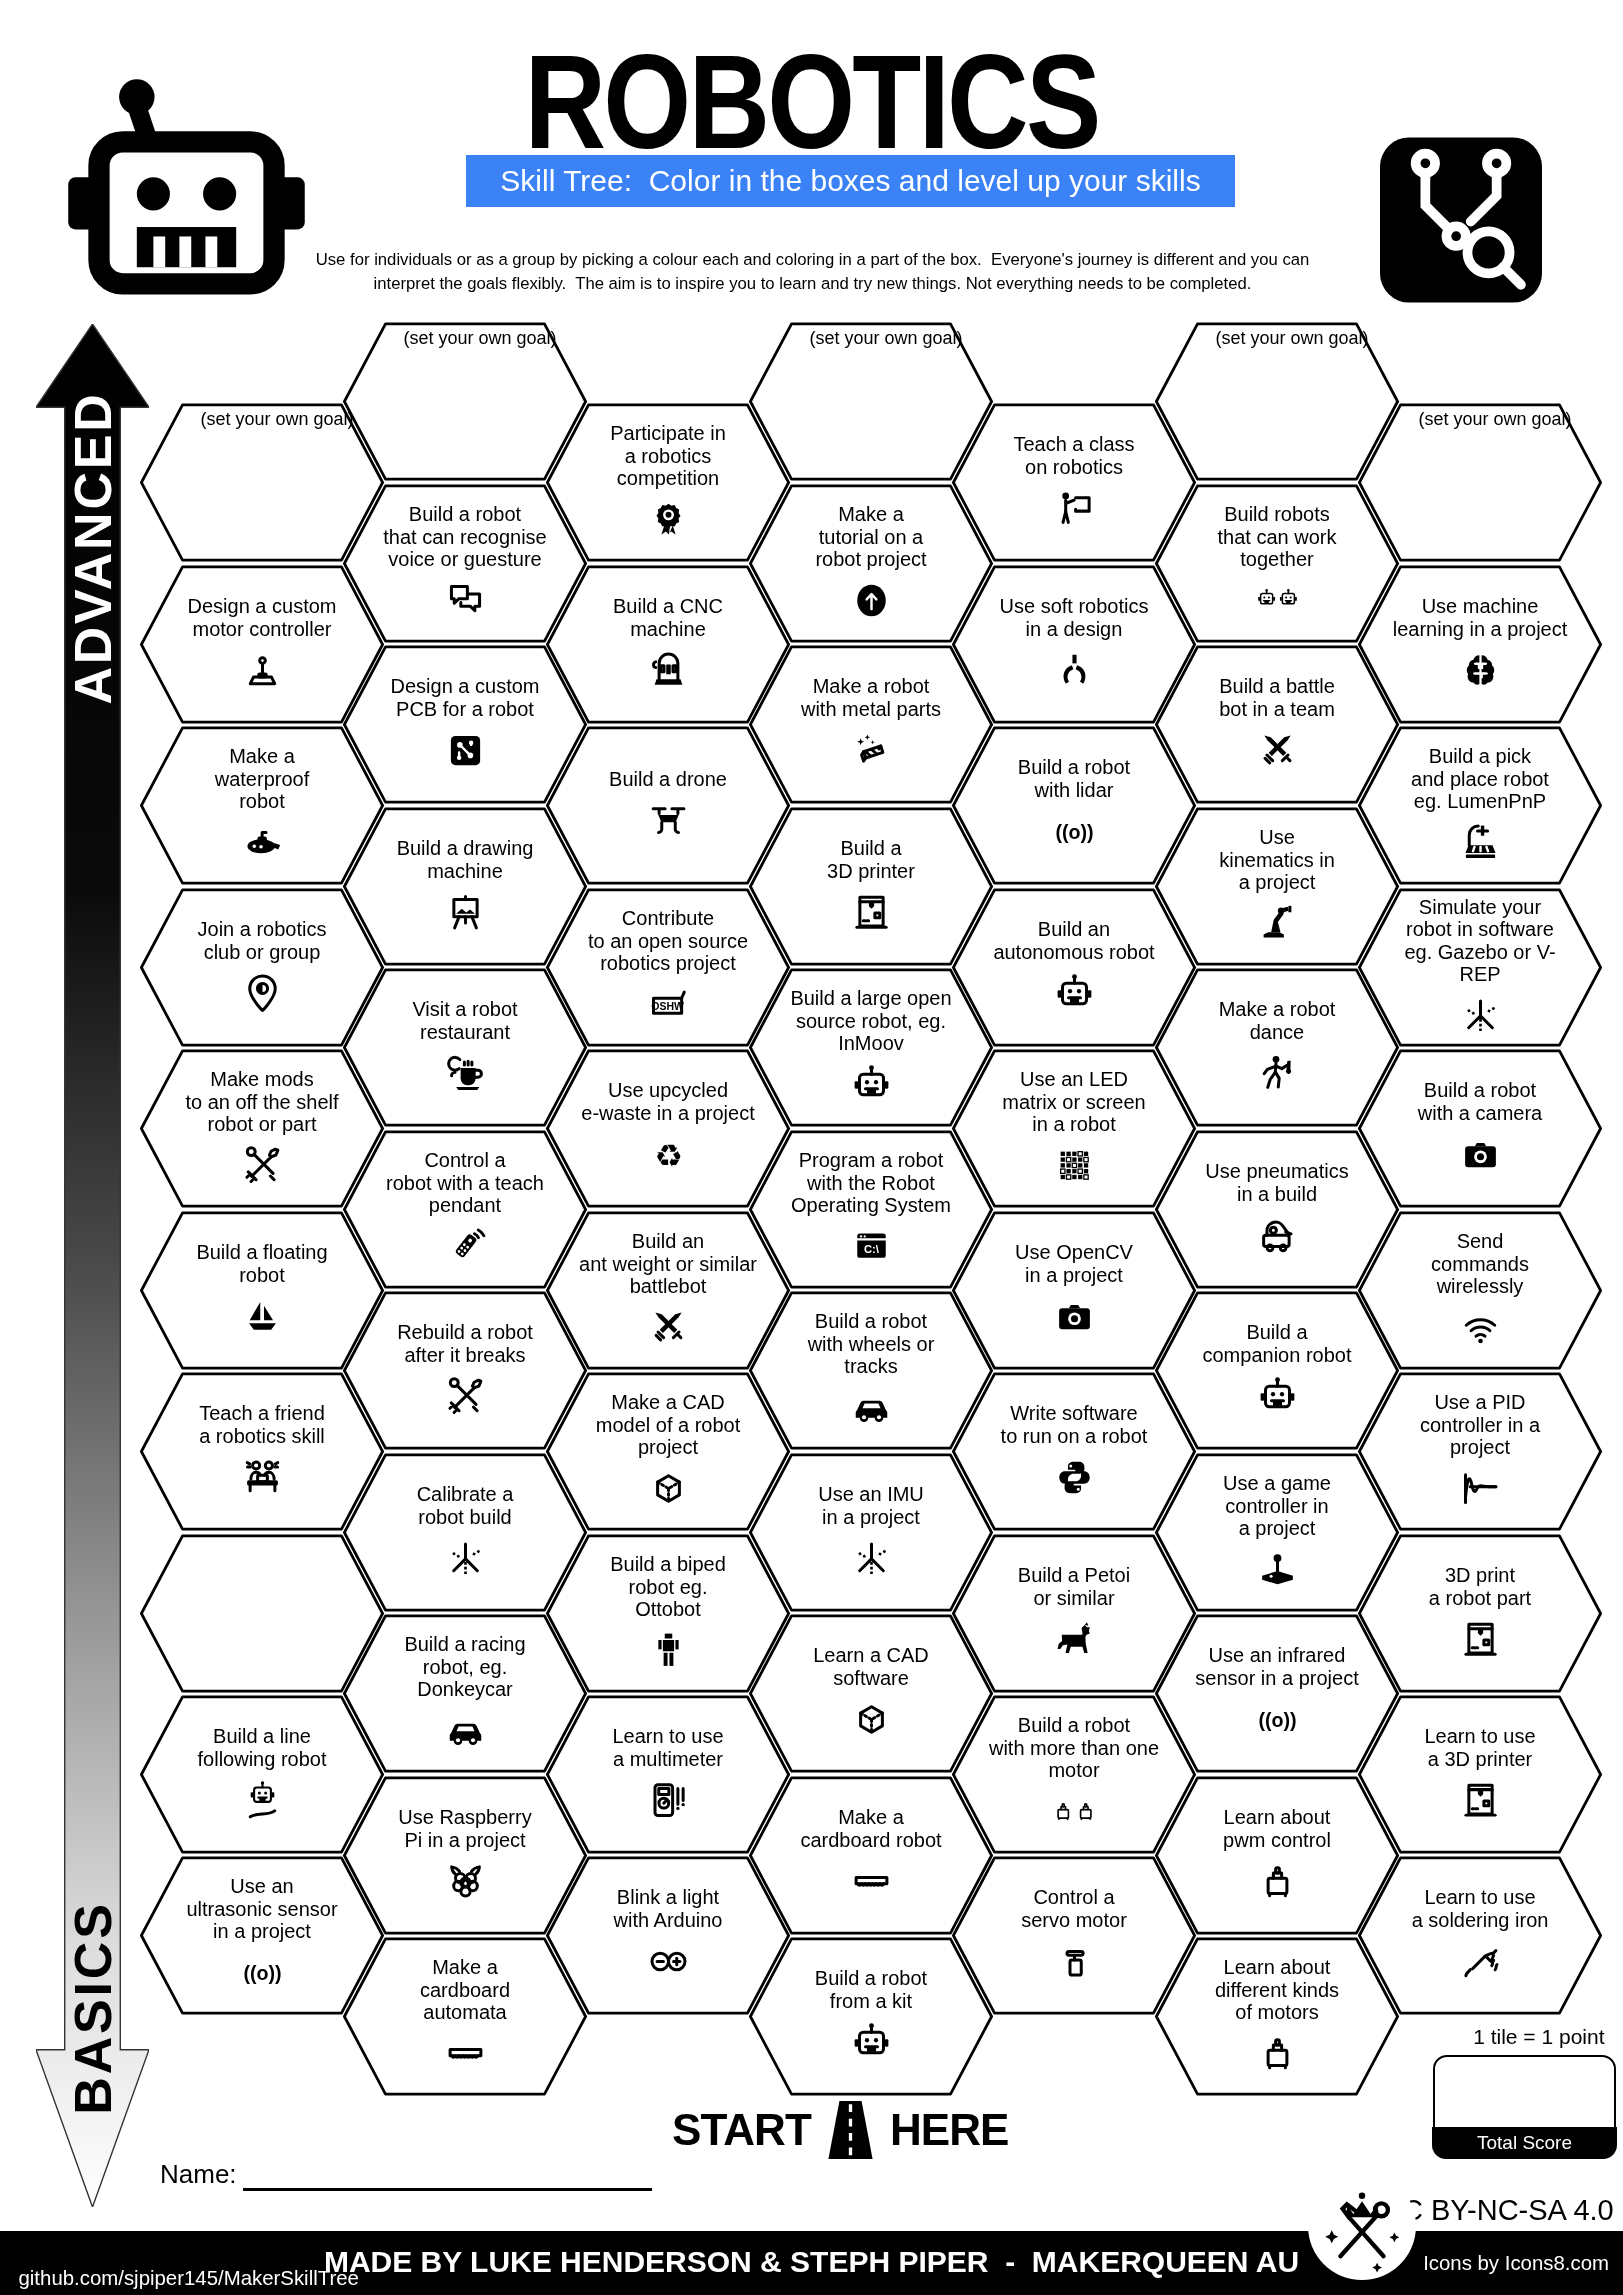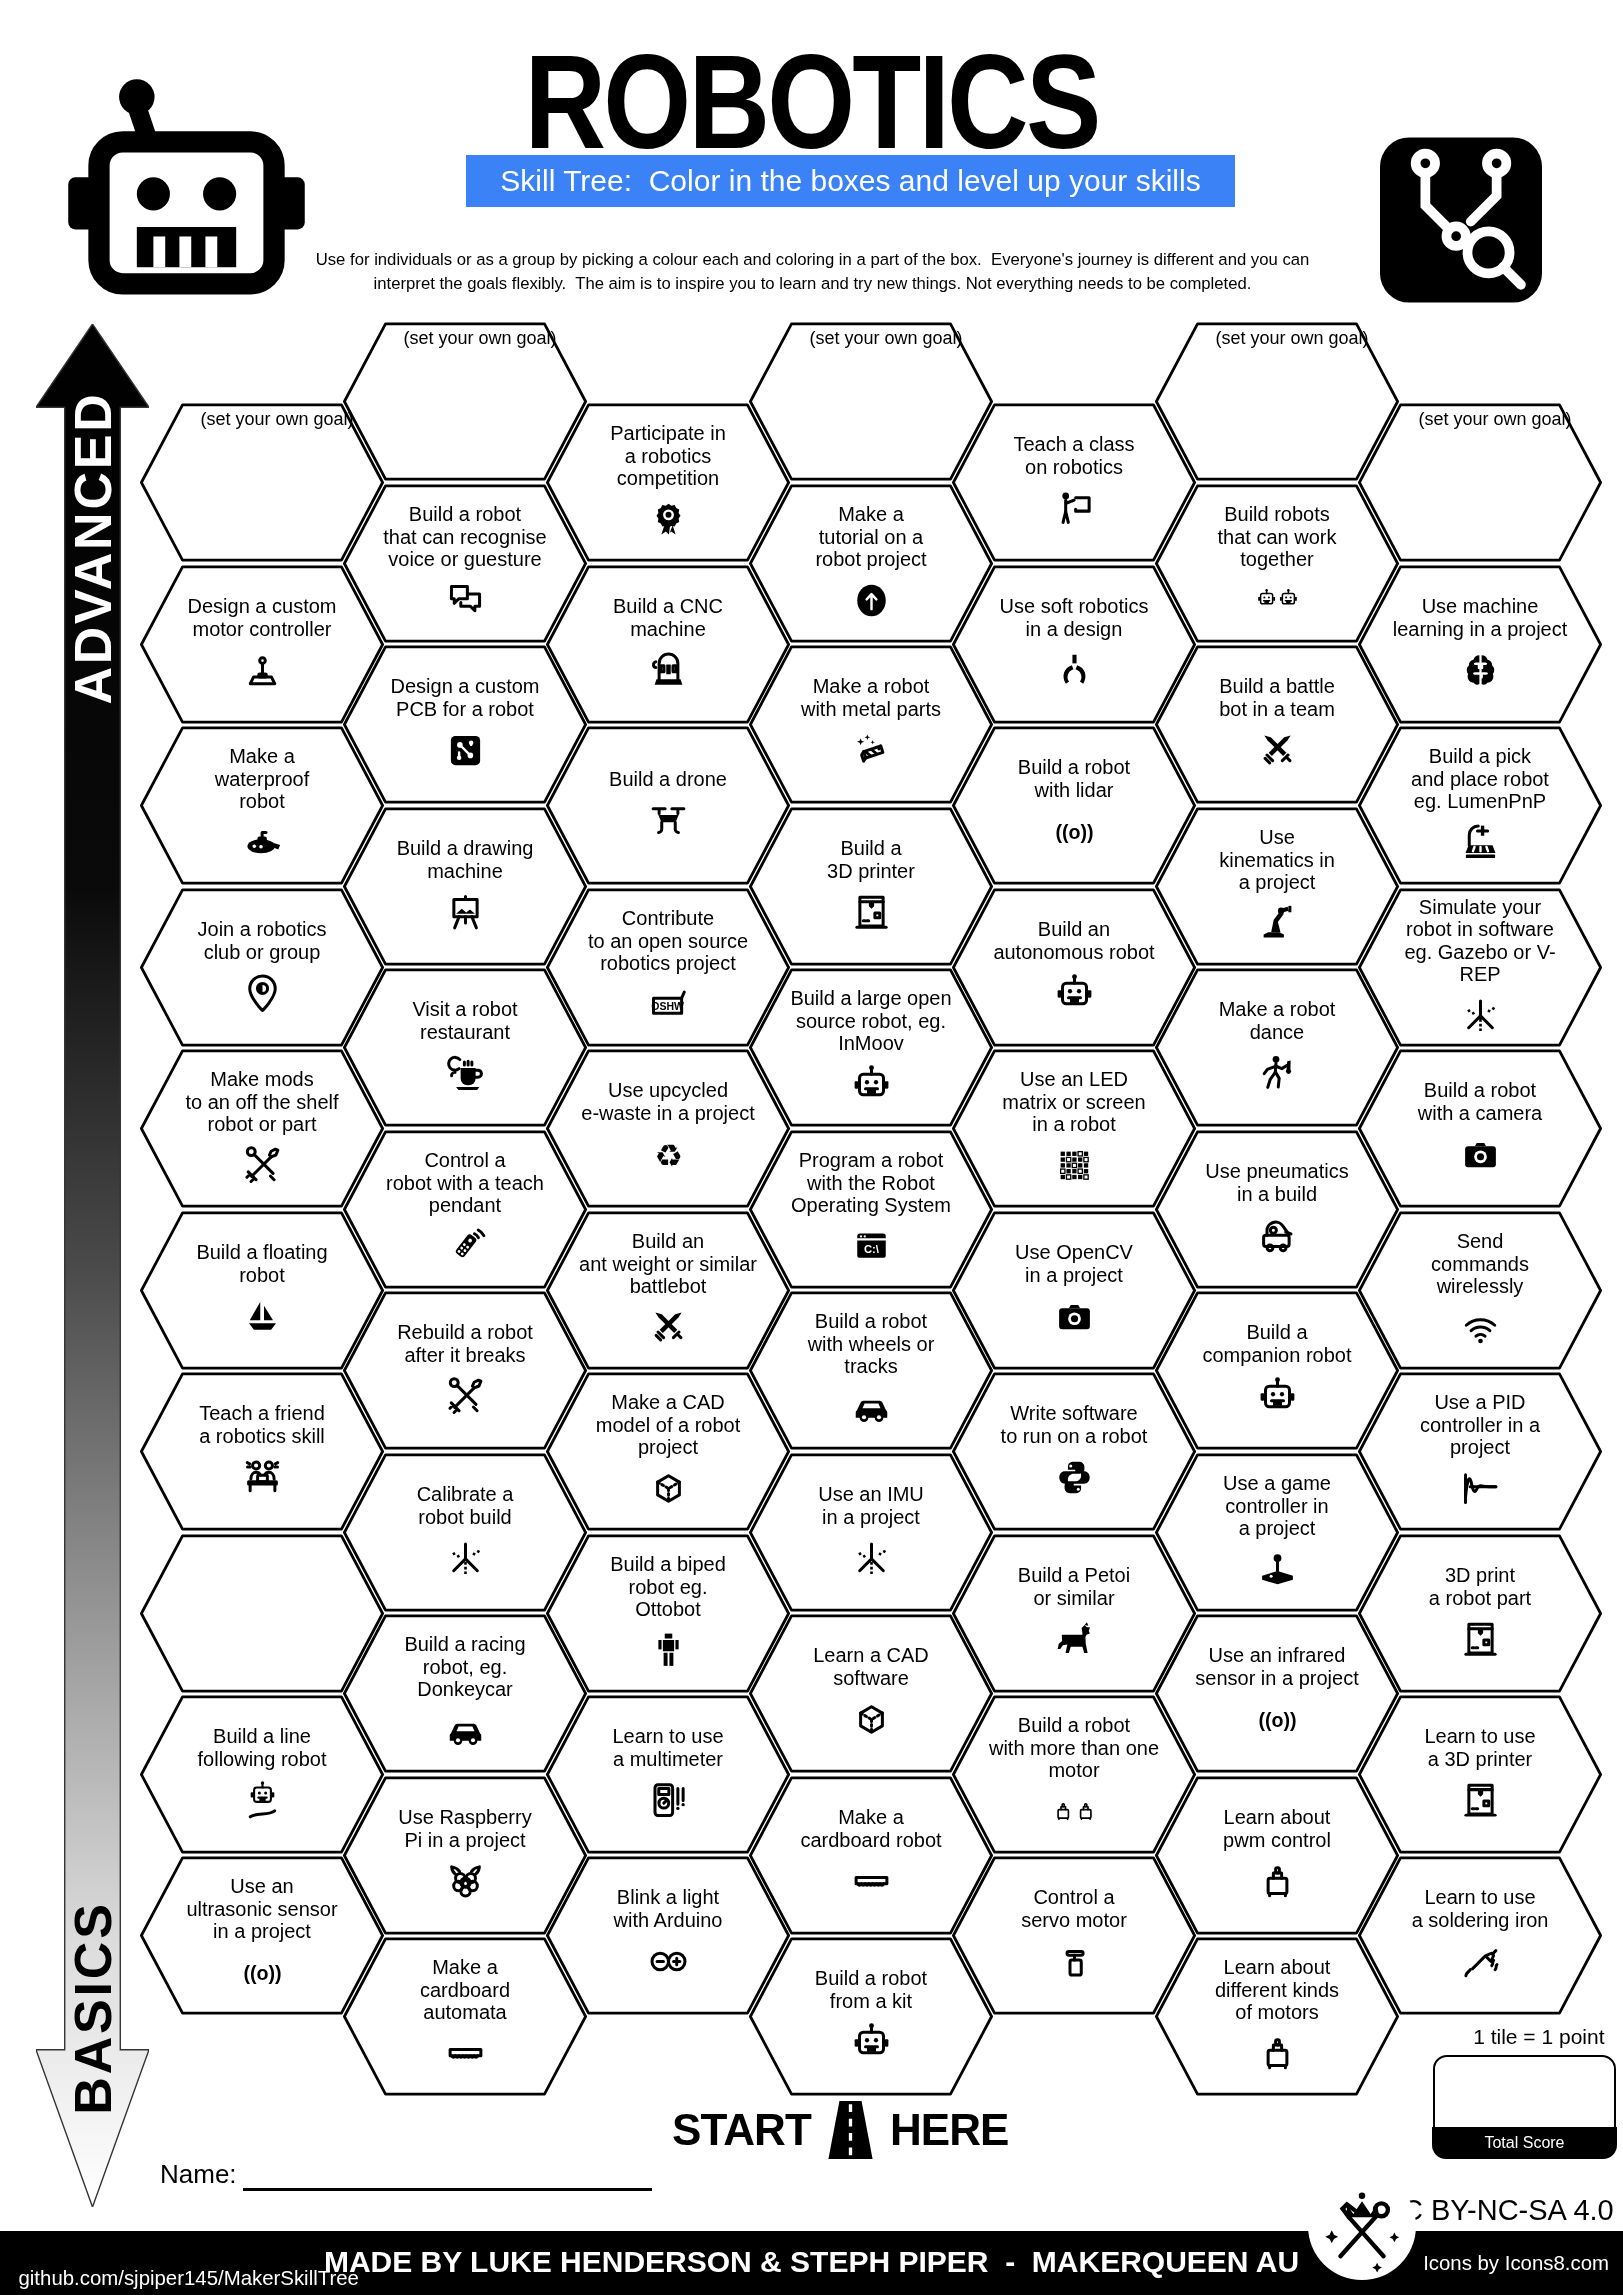--- a/index.html
+++ b/index.html
@@ -42,21 +42,21 @@
 
   
   #start-here{left:672px;top:2100px;width:375px;height:59px;display:flex;align-items:center;justify-content:flex-start;gap:12px;}
   #start-here span{font-size:44px;font-weight:900;letter-spacing:-0.9px;}
   #road-icon{width:55px;height:58px;}
   #name-row{left:160px;top:2159px;font-size:26px;}
   #name-line{left:243px;top:2188px;width:409px;height:0;border-bottom:3.2px solid #000;}
   #tile-point{right:18.5px;top:2025px;font-size:21px;}
   #score-box{left:1433px;top:2055px;width:179px;height:99px;border:2.8px solid #000;border-radius:14px;background:#fff;}
   #score-bar{position:absolute;left:-2.8px;right:-2.8px;bottom:-2.8px;height:32px;background:#000;border-radius:0 0 14px 14px;}
-  #score-bar div{color:#fff;font-size:16px;text-align:center;line-height:32px;}
+  #score-bar div{color:#fff;font-size:19px;text-align:center;line-height:32px;}
   #mq-logo{left:1308px;top:2172px;width:108px;height:108px;z-index:5;}
   #license-text{right:9.3px;top:2194px;font-size:29px;}
   #footer-bar{left:0;top:2231px;width:1623px;height:65px;background:#000;color:#fff;}
   #footer-left{left:18.5px;top:2252px;font-size:20.4px;color:#fff;margin-top:15px;}
   #footer-center{left:50%;top:2245px;transform:translateX(-50%);font-size:30px;font-weight:bold;color:#fff;white-space:pre;}
   #footer-right{right:14px;top:2252px;font-size:20.4px;color:#fff;}
 </style>
 </head>
 <body>
 

